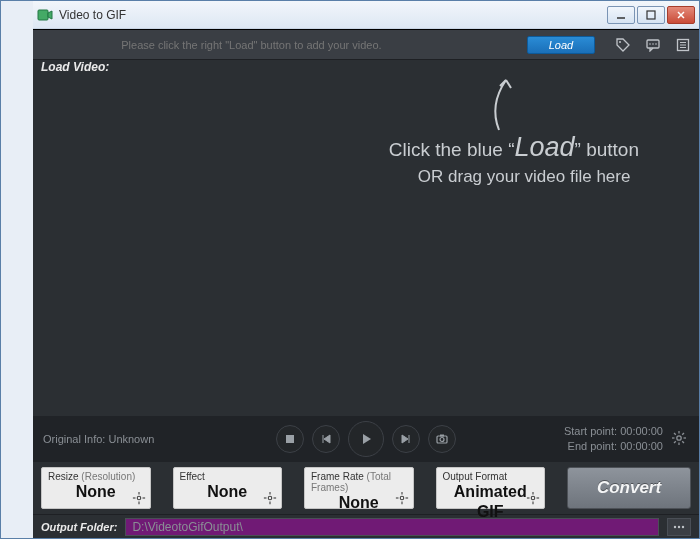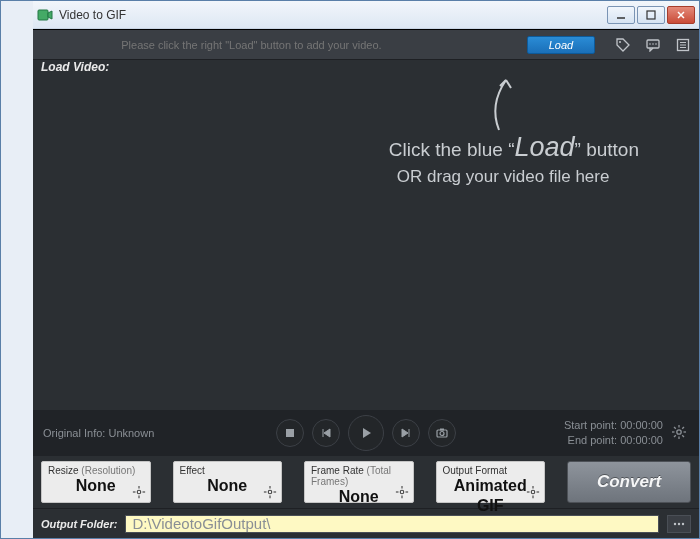--- a/index.html
+++ b/index.html
@@ -26,21 +26,21 @@
 .tool-icon { width: 16px; height: 16px; color: #c0c4c9; cursor: pointer; display: flex; align-items: center; justify-content: center; }
 
 
 .video-area { flex: 1; background: #000 radial-gradient(ellipse 420px 80px at 50% 68%, rgba(255,180,40,.55), transparent 65%),
   radial-gradient(ellipse 520px 70px at 52% 58%, rgba(0,180,255,.35), transparent 70%),
   radial-gradient(ellipse 600px 90px at 48% 52%, rgba(200,220,255,.12), transparent 70%),
   #050607; background-blend-mode: screen; position: relative; overflow: hidden; }
 .overlay-text { position: absolute; top: 72px; right: 60px; text-align: left; color: #c9cdd1; font-family: "Segoe Script", "Comic Sans MS", cursive; }
 .ot1 { font-size: 19px; }
 .ot1 .big { font-size: 27px; font-style: italic; }
-.ot2 { font-size: 17px; margin-top: 4px; margin-left: 8px; }
+.ot2 { font-size: 17px; margin-top: 4px; margin-left: 29px; }
 .arrow-svg { position: absolute; top: 10px; right: 175px; }
 
 
 .controls-row { height: 46px; background: #202327; display: flex; align-items: center; padding: 0 10px; font-size: 11px; color: #8a8f95; position: relative; }
 .orig-info { flex: 0 0 auto; }
 .play-controls { position: absolute; left: 50%; transform: translateX(-50%); display: flex; gap: 8px; align-items: center; }
 .pc-btn { width: 28px; height: 28px; border: 1px solid #3c4046; border-radius: 50%; background: #232629; color: #9aa0a6; display: flex; align-items: center; justify-content: center; cursor: pointer; }
 .pc-btn.big { width: 36px; height: 36px; }
 .points { margin-left: auto; text-align: right; line-height: 15px; font-size: 11px; }
 .gear-small { width: 18px; height: 18px; color: #8a8f95; margin-left: 8px; cursor: pointer; }
@@ -48,23 +48,23 @@
 
 .options-row { height: 52px; background: #2b2f33; display: flex; align-items: center; padding: 6px 8px; gap: 22px; }
 .opt-card { flex: 1; height: 42px; background: #ececec; border: 1px solid #c5c5c5; border-radius: 2px; padding: 3px 6px; position: relative; cursor: pointer; }
 .opt-card .cap { font-size: 10px; color: #333; }
 .opt-card .cap .sub { color: #777; }
 .opt-card .val { font-size: 16px; font-weight: bold; color: #111; text-align: center; line-height: 20px; }
 .opt-gear { position: absolute; right: 4px; bottom: 3px; width: 14px; height: 14px; color: #444; }
 .convert-btn { width: 124px; height: 42px; background: linear-gradient(#8e949c,#6e747c); border: 1px solid #4d5157; border-radius: 3px; color: #f4f5f6; font-size: 17px; font-style: italic; font-weight: 600; display: flex; align-items: center; justify-content: center; cursor: pointer; text-shadow: 0 -1px 0 rgba(0,0,0,.4); }
 
 
-.output-row { height: 30px; background: #2b2f33; display: flex; align-items: center; padding: 0 8px; gap: 8px; border-top: 1px solid #1e2024; }
+.output-row { height: 24px; background: #2b2f33; display: flex; align-items: center; padding: 0 8px; gap: 8px; border-top: 1px solid #1e2024; }
 .output-row .lbl { color: #eaeaea; font-size: 11px; font-weight: bold; font-style: italic; }
-.output-input { flex: 1; height: 18px; background: #fef9c3; border: 1px solid #4a4f56; color: #8a8f95; font-size: 15px; padding: 0 6px; }
+.output-input { flex: 1; height: 18px; background: #701a75; border: 1px solid #4a4f56; color: #8a8f95; font-size: 12px; padding: 0 6px; }
 .browse-btn { width: 24px; height: 18px; background: #3a3e44; border: 1px solid #4a4f56; color: #c0c4c9; font-size: 10px; display: flex; align-items: center; justify-content: center; cursor: pointer; }
 
 svg { display: block; }
 </style>
 </head>
 <body>
 
 <div class="window">
 
   <div class="titlebar">

